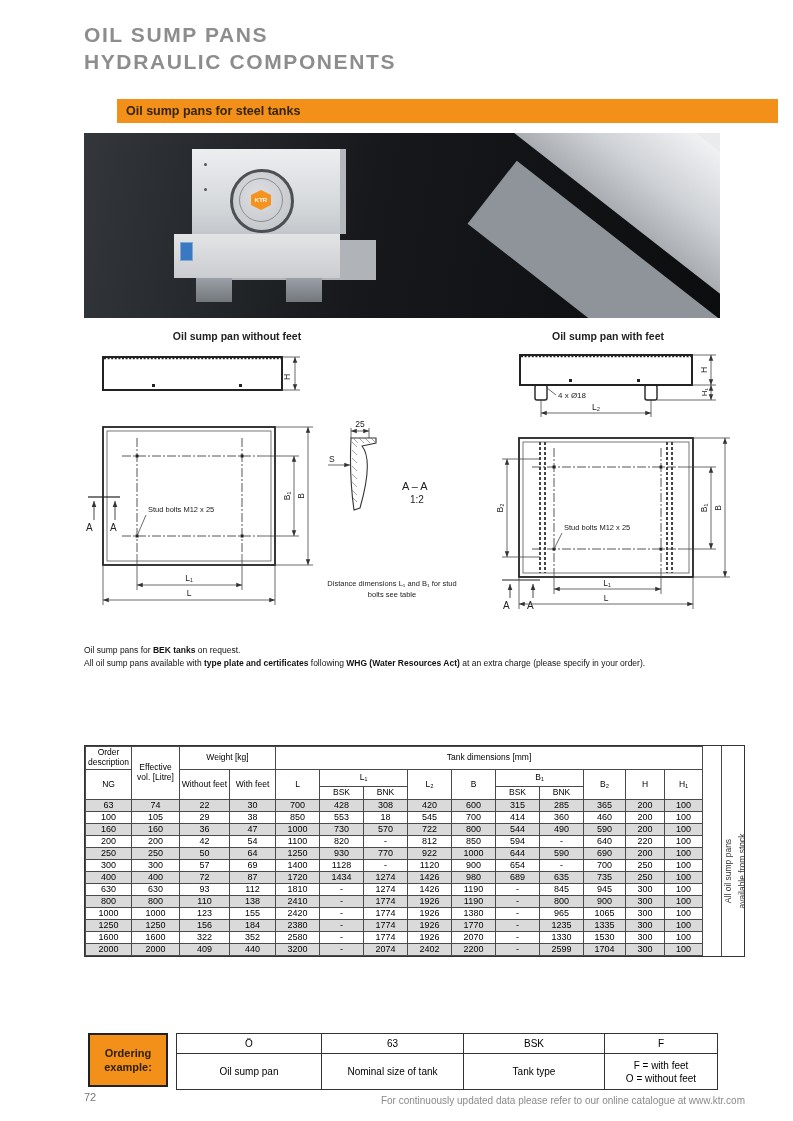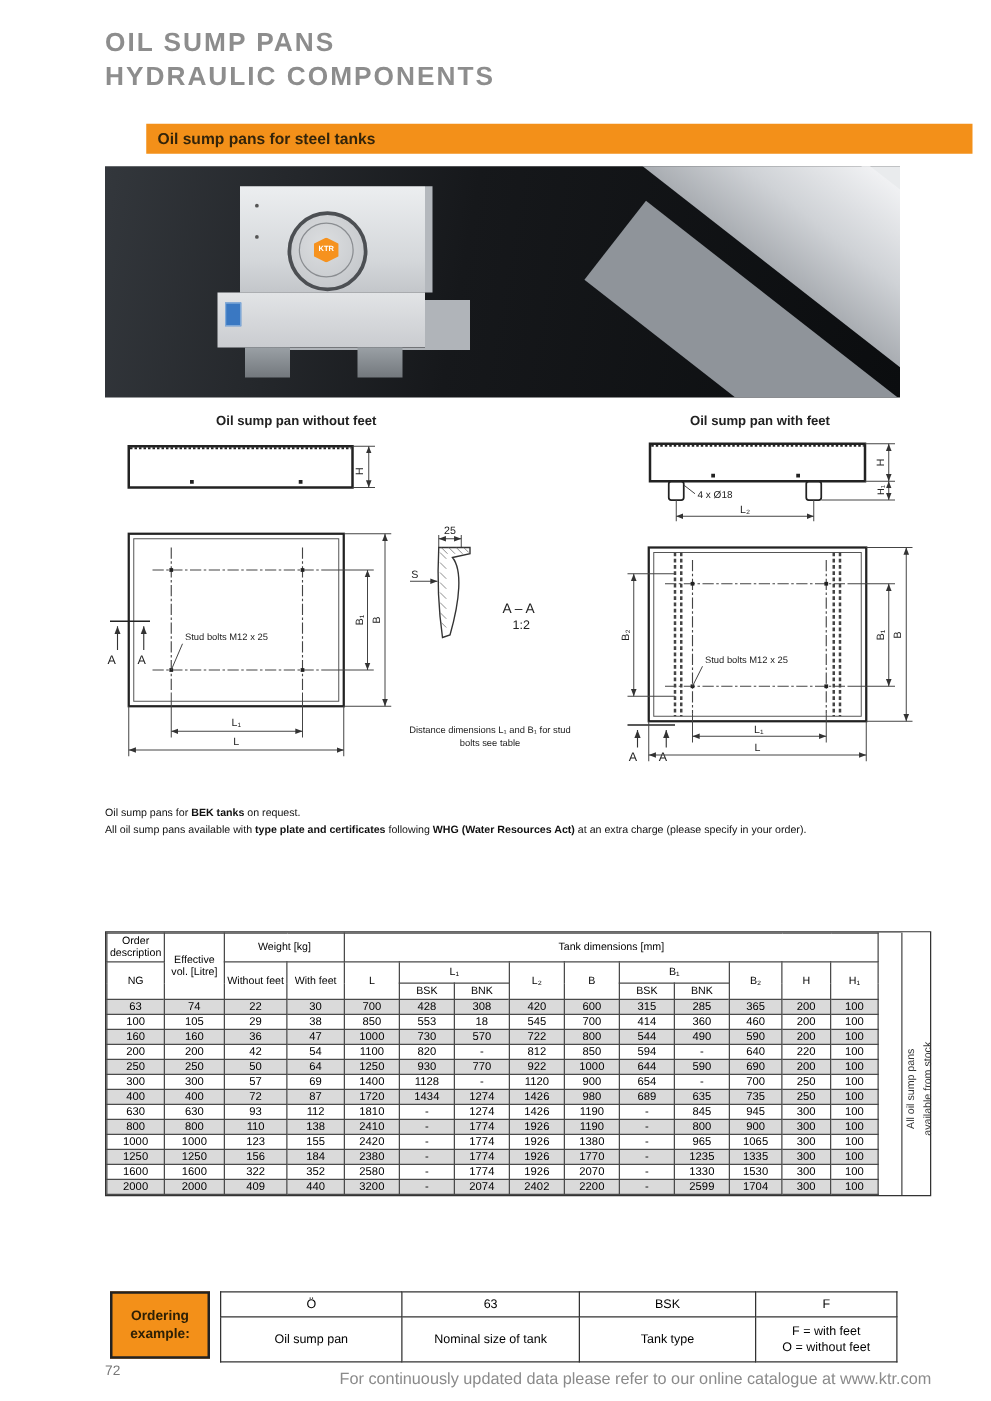--- a/index.html
+++ b/index.html
@@ -69,21 +69,21 @@
              border:2px solid #222;display:flex;flex-direction:column;align-items:center;
              justify-content:center;font-weight:bold;font-size:11px;color:#2e2005;line-height:1.3;}
   .order-table{position:absolute;left:176px;top:1033px;width:541px;border-collapse:collapse;
                table-layout:fixed;text-align:center;}
   .order-table td{border:1.5px solid #333;font-size:10px;padding:0;}
   .order-table tr.r1 td{height:19px;}
   .order-table tr.r2 td{height:35px;line-height:1.3;}
 
   
   .page-num{position:absolute;left:84px;top:1091px;font-size:11px;color:#777;}
-  .footer-note{position:absolute;right:48px;top:1095px;font-size:13px;color:#8a8a8a;}
+  .footer-note{position:absolute;right:48px;top:1095px;font-size:10px;color:#8a8a8a;}
 </style>
 </head>
 <body>
 
 <div class="page">
 
   <div class="doc-title">
     <div>OIL SUMP PANS</div>
     <div>HYDRAULIC COMPONENTS</div>
   </div>

